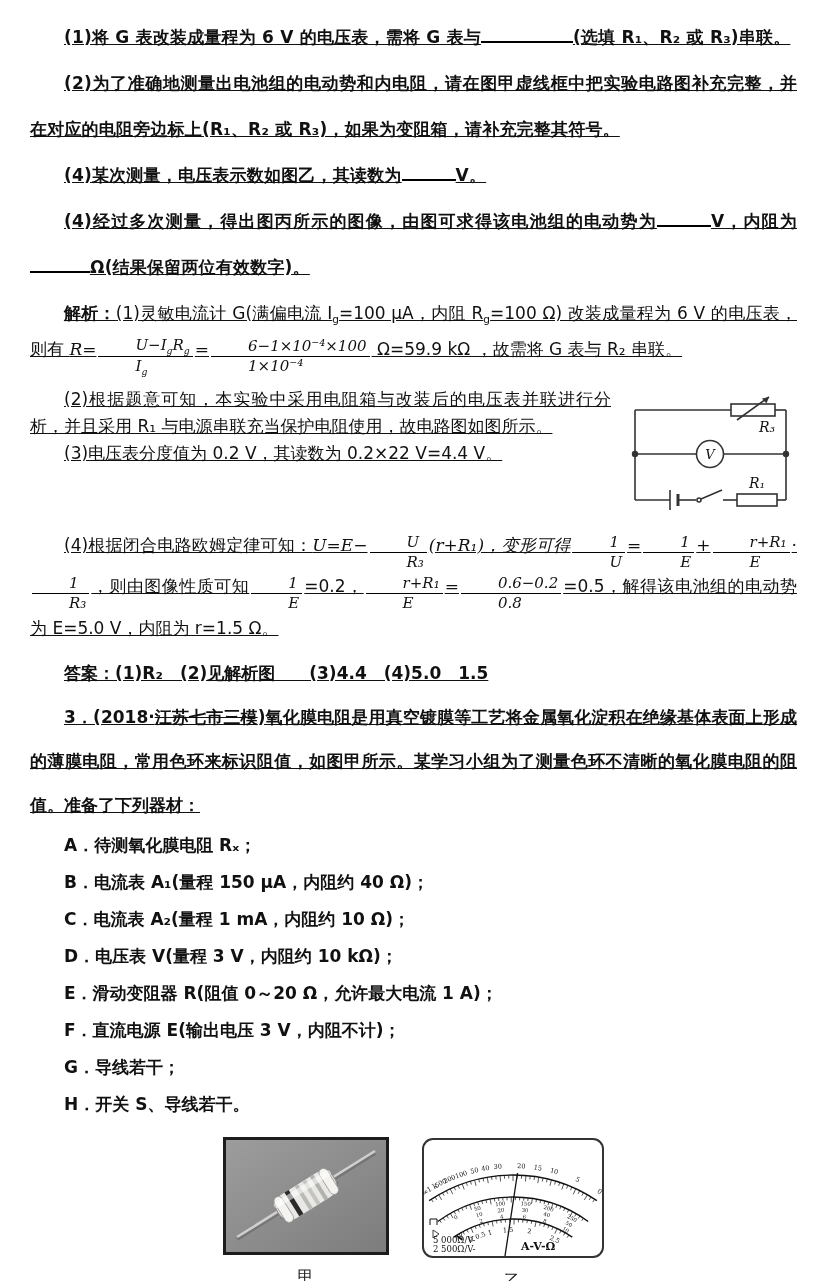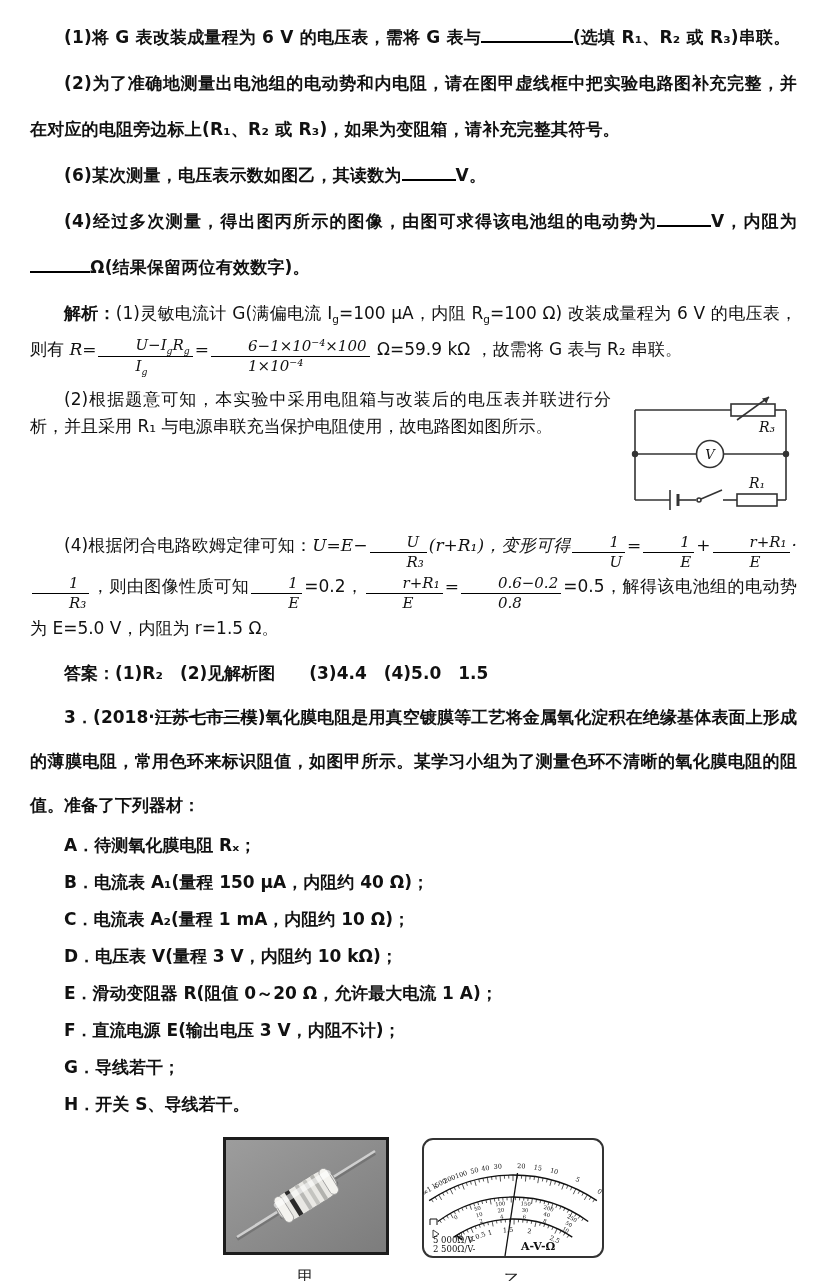--- a/index.html
+++ b/index.html
@@ -3,21 +3,21 @@
 <meta charset="utf-8">
 <style>
   * { margin:0; padding:0; box-sizing:border-box; }
   html,body { background:#ffffff; }
   body {
     width:827px; height:1281px; overflow:hidden;
     font-family:"DejaVu Sans","Liberation Sans",sans-serif;
     color:#111; font-size:17px;
   }
   .page { padding:14px 30px 0 30px; }
-  p.para { text-align:justify; text-indent:2em; }
+  p.para { text-align:justify; text-indent:2em;text-decoration:underline; }
   .q { font-weight:700; line-height:46px; letter-spacing:0.2px; }
   .sol { font-weight:400; line-height:27px; }
   .sol-frac { line-height:30px; padding:8px 0; }
   .ans { font-weight:700; line-height:44px; }
   .lbl { font-weight:700; }
   .items p { font-weight:700; line-height:37px; text-indent:2em; }
   .head3 { font-weight:700; line-height:44px; }
   .strike { text-decoration:line-through; font-style:oblique 6deg; }
   .blank { display:inline-block; border-bottom:2px solid #000; height:2px; vertical-align:baseline; }
   .formula { font-family:"DejaVu Serif","Liberation Serif",serif; font-style:italic; }
@@ -39,21 +39,21 @@
 
 <div class="page">
 
   <p class="para q">
     <span>(1)将 G 表改装成量程为 6 V 的电压表，需将 G 表与</span><span class="blank" style="width:92px"></span><span>(选填 R₁、R₂ 或 R₃)串联。</span>
   </p>
   <p class="para q">
     <span>(2)为了准确地测量出电池组的电动势和内电阻，请在图甲虚线框中把实验电路图补充完整，并在对应的电阻旁边标上(R₁、R₂ 或 R₃)，如果为变阻箱，请补充完整其符号。</span>
   </p>
   <p class="para q">
-    <span>(6)某次测量，电压表示数如图乙，其读数为</span><span class="blank" style="width:54px"></span><span>V。</span>
+    <span>(4)某次测量，电压表示数如图乙，其读数为</span><span class="blank" style="width:54px"></span><span>V。</span>
   </p>
   <p class="para q">
     <span>(4)经过多次测量，得出图丙所示的图像，由图可求得该电池组的电动势为</span><span class="blank" style="width:54px"></span><span>V，内阻为</span><span class="blank" style="width:60px"></span><span>Ω(结果保留两位有效数字)。</span>
   </p>
 
   <p class="para sol sol-frac">
     <span class="lbl">解析：</span><span>(1)灵敏电流计 G(满偏电流 I<sub>g</sub>=100 μA，内阻 R<sub>g</sub>=100 Ω) 改装成量程为 6 V 的电压表，则有 </span><span class="formula">R=</span><span class="frac"><span class="num">U−I<sub>g</sub>R<sub>g</sub></span><span class="den">I<sub>g</sub></span></span><span class="formula">=</span><span class="frac"><span class="num">6−1×10⁻⁴×100</span><span class="den">1×10⁻⁴</span></span><span> Ω=59.9 kΩ ，故需将 G 表与 R₂ 串联。</span>
   </p>
 
   <div class="sol2-wrap">
@@ -86,20 +86,23 @@
         <rect x="112" y="102" width="40" height="12"></rect>
         <line x1="152" y1="108" x2="161" y2="108"></line>
       </g>
       <text x="85" y="67" text-anchor="middle" font-size="13" font-style="italic" fill="#111">V</text>
       <text x="134" y="40" font-size="14" font-style="italic" fill="#111">R₃</text>
       <text x="124" y="96" font-size="14" font-style="italic" fill="#111">R₁</text>
     </svg>
 
     <p class="para sol">
       <span>(2)根据题意可知，本实验中采用电阻箱与改装后的电压表并联进行分析，并且采用 R₁ 与电源串联充当保护电阻使用，故电路图如图所示。</span>
+    </p>
+    <p class="para sol">
+      <span>(3)电压表分度值为 0.2 V，其读数为 0.2×22 V=4.4 V。</span>
     </p>
   </div>
 
   <p class="para sol sol-frac">
     <span>(4)根据闭合电路欧姆定律可知：</span><span class="formula">U=E−</span><span class="frac"><span class="num">U</span><span class="den">R₃</span></span><span class="formula">(r+R₁)，变形可得</span><span class="frac"><span class="num">1</span><span class="den">U</span></span><span class="formula">=</span><span class="frac"><span class="num">1</span><span class="den">E</span></span><span class="formula">+</span><span class="frac"><span class="num">r+R₁</span><span class="den">E</span></span><span class="formula">·</span><span class="frac"><span class="num">1</span><span class="den">R₃</span></span><span>，则由图像性质可知</span><span class="frac"><span class="num">1</span><span class="den">E</span></span><span>=0.2，</span><span class="frac"><span class="num">r+R₁</span><span class="den">E</span></span><span class="formula">=</span><span class="frac"><span class="num">0.6−0.2</span><span class="den">0.8</span></span><span>=0.5，解得该电池组的电动势为 E=5.0 V，内阻为 r=1.5 Ω。</span>
   </p>
 
   <p class="para ans">
     <span class="lbl">答案：</span><span>(1)R₂　(2)见解析图　　(3)4.4　(4)5.0　1.5</span>
   </p>

